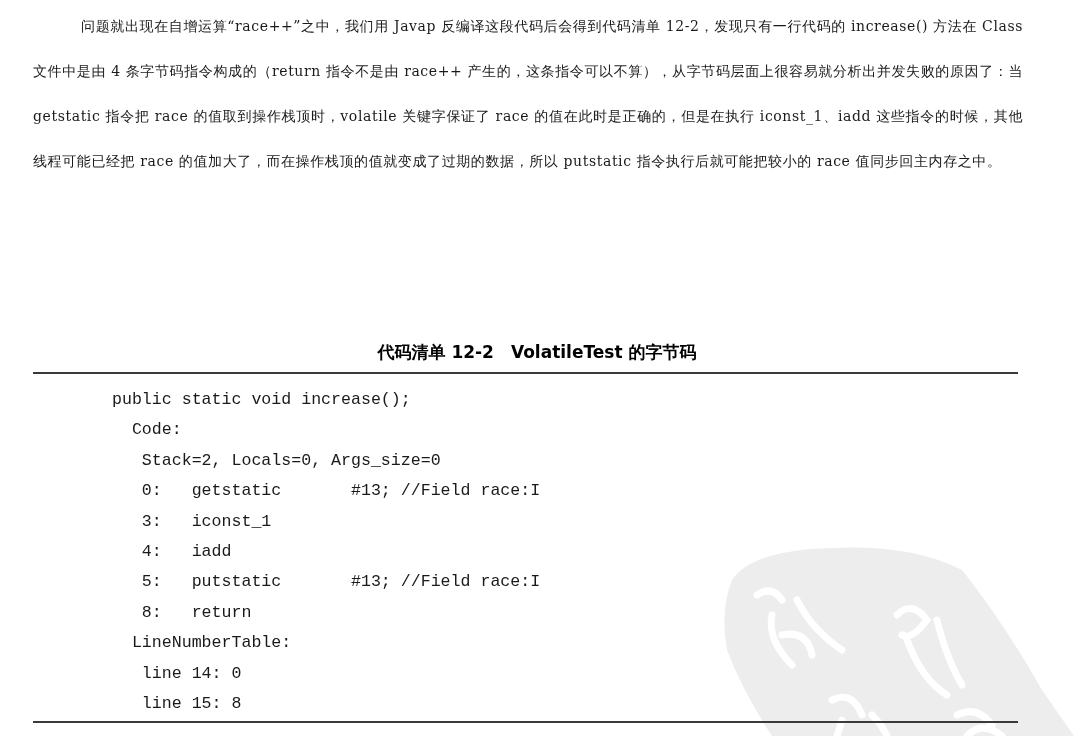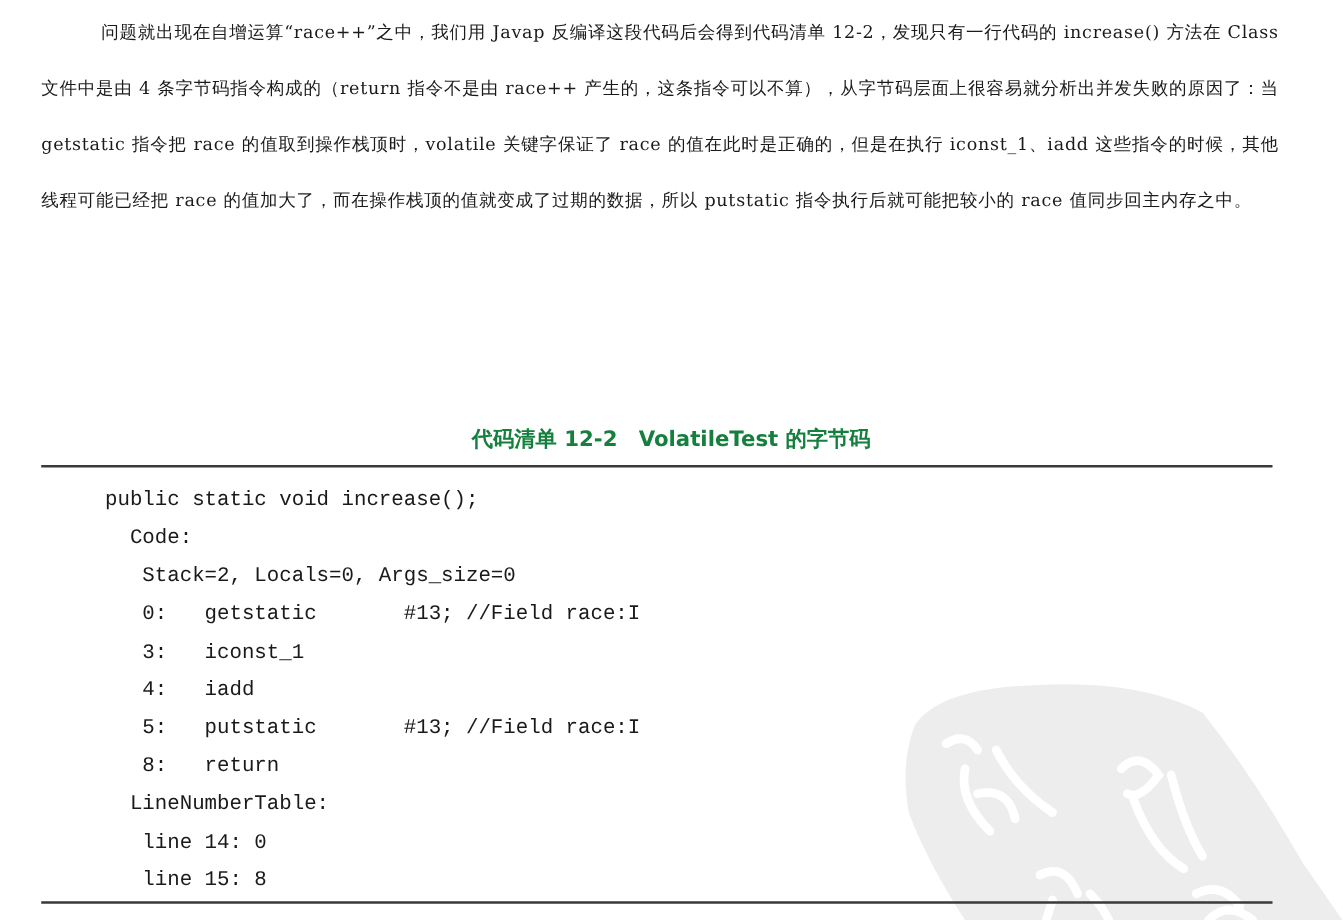--- a/index.html
+++ b/index.html
@@ -14,36 +14,36 @@
     font-size: 14px; line-height: 45px;
     text-align: justify; text-align-last: left;
     letter-spacing: 0.6px;
     margin: 0;
   }
   .para .indent { display: inline-block; width: 48px; }
   .caption {
     position: absolute; left: 0; width: 1074px; top: 340px;
     text-align: center;
     font-family: "DejaVu Sans", "Liberation Sans", sans-serif;
-    font-size: 17px; font-weight: bold; color: #15803d;
+    font-size: 17px; font-weight: bold; color: #000000;
     line-height: 24px;
   }
   .rule {
     position: absolute; left: 33px; width: 985px; height: 2px;
     background: #3a3a3a;
   }
   .rule.top { top: 372px; }
   .rule.bottom { top: 721px; }
   .code {
     position: absolute; left: 84px; top: 385px;
     font-family: "Liberation Mono", "DejaVu Sans Mono", monospace;
     font-size: 16.6px; line-height: 30.4px; color: #1a1a1a;
     white-space: pre; margin: 0;
   }
-  .code .ln { display: block; height: 30.4px; }
+  .code .ln { display: block; height: 30.4px; margin-left: 28px; }
   .watermark {
     position: absolute; left: 712px; top: 540px; width: 362px; height: 196px;
     overflow: hidden; pointer-events: none;
   }
 </style>
 </head>
 <body>
 
 <p class="para"><span class="indent"></span><span>问题就出现在自增运算“race++”之中，我们用 Javap 反编译这段代码后会得到代码清单 12-2，发现只有一行代码的 increase() 方法在 Class 文件中是由 4 条字节码指令构成的（return 指令不是由 race++ 产生的，这条指令可以不算），从字节码层面上很容易就分析出并发失败的原因了：当 getstatic 指令把 race 的值取到操作栈顶时，volatile 关键字保证了 race 的值在此时是正确的，但是在执行 iconst_1、iadd 这些指令的时候，其他线程可能已经把 race 的值加大了，而在操作栈顶的值就变成了过期的数据，所以 putstatic 指令执行后就可能把较小的 race 值同步回主内存之中。</span></p>
 

